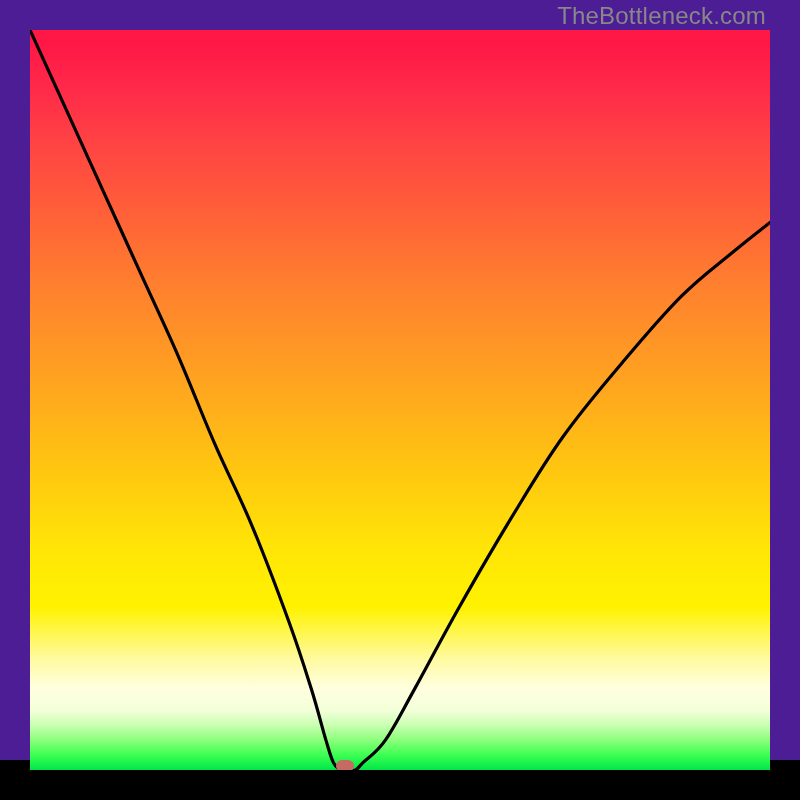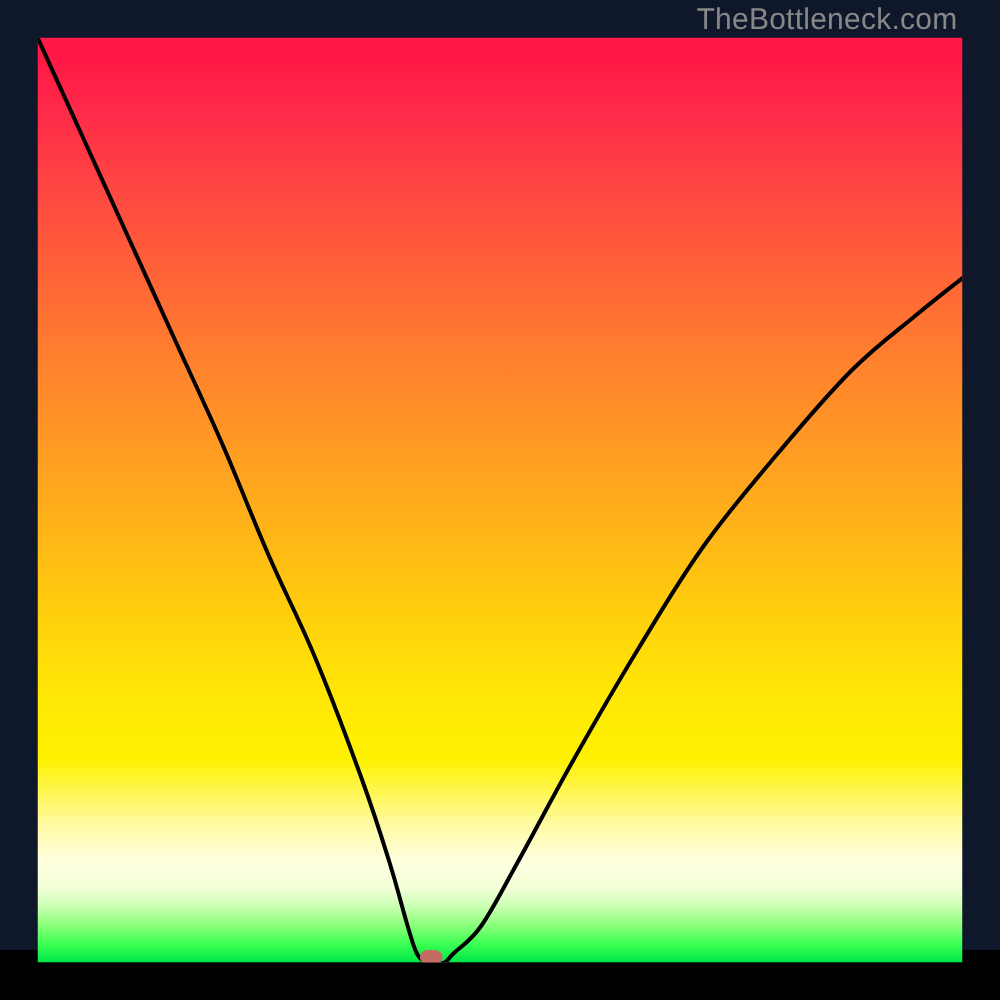--- a/index.html
+++ b/index.html
@@ -3,21 +3,21 @@
 <meta charset="utf-8">
 <style>
   * { margin: 0; padding: 0; box-sizing: border-box; }
   html, body { width: 800px; height: 800px; overflow: hidden; }
   body { background: #000; font-family: Arial, Helvetica, sans-serif; }
 
   .frame {
     position: absolute;
     left: 0; top: 0;
     width: 800px; height: 760px;
-    background: #0f172a;
+    background: #4c1d95;
   }
 
   .plot-area {
     position: absolute;
     left: 30px;
     top: 30px;
     width: 740px;
     height: 740px;
     overflow: hidden;
   }

